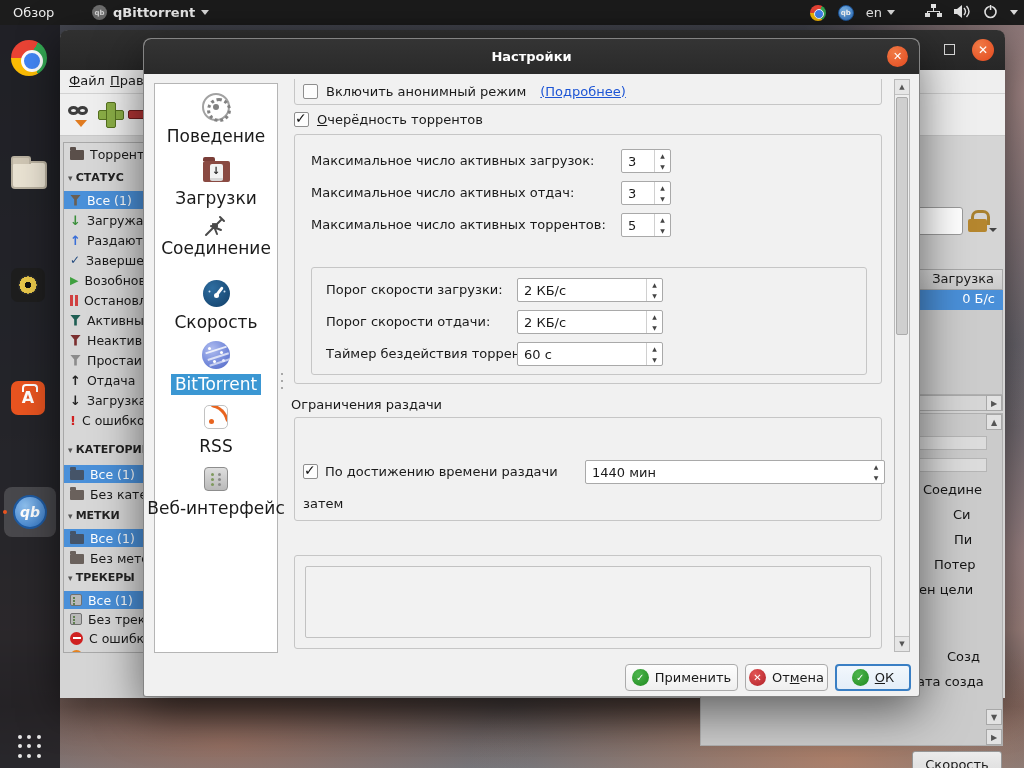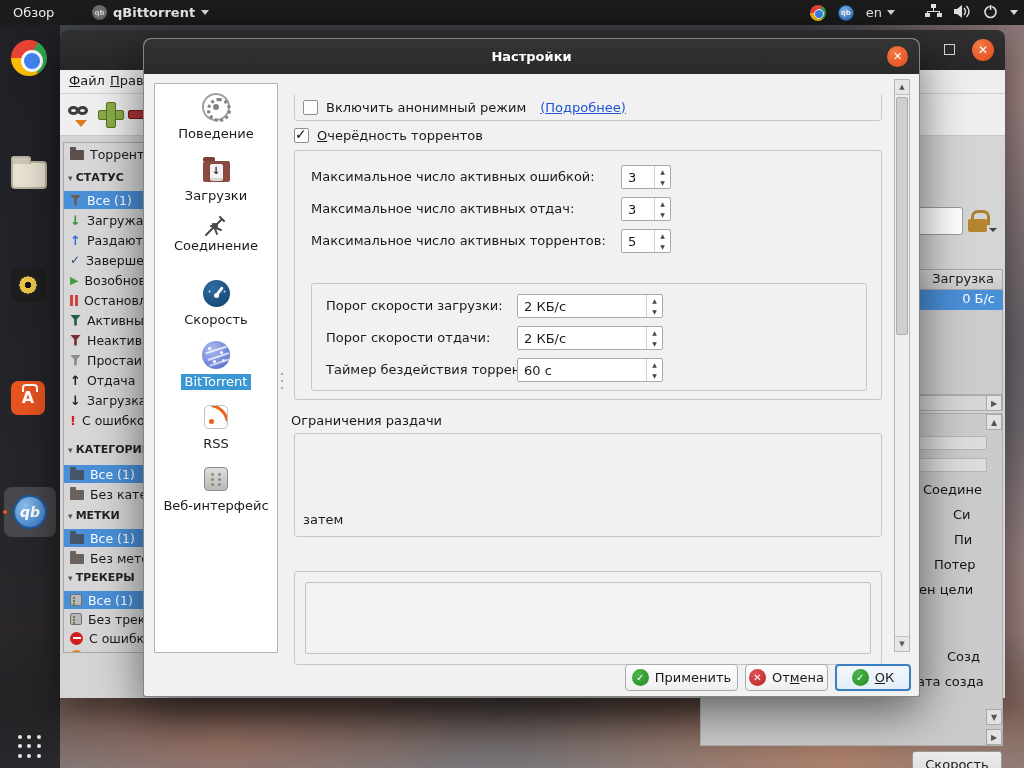--- a/index.html
+++ b/index.html
@@ -105,21 +105,21 @@
   .pfrag { position:absolute; white-space:nowrap; color:#151515; }
   .speed-tab { position:absolute; left:852px; top:615px; width:90px; height:26px; background:linear-gradient(#ececec,#dcdcdc); border:1px solid #979797; border-radius:3px; font-size:13px; display:flex; align-items:center; justify-content:center; }
 
   
   .dialog { position:absolute; left:143px; top:38px; width:777px; height:659px; border-radius:8px 8px 3px 3px; background:#f1f1f1; box-shadow:0 14px 48px rgba(0,0,0,.55); border:1px solid rgba(0,0,0,.45); }
   .d-titlebar { position:absolute; left:0; top:0; width:100%; height:35px; background:linear-gradient(#343434,#2a2a2a); border-radius:7px 7px 0 0; color:#fff; font-weight:bold; font-size:13px; display:flex; align-items:center; justify-content:center; }
   .d-close { right:11px; top:7px; width:21px; height:21px; font-size:11px; }
   .d-nav { position:absolute; left:10px; top:44px; width:124px; height:570px; background:#fff; border:1px solid #b5b5b5; }
   .nav-item { position:absolute; left:0; width:122px; height:60px; display:flex; flex-direction:column; align-items:center; }
   .nav-ic { height:38px; display:flex; align-items:center; justify-content:center; }
-  .nav-label { font-size:13px; color:#1a1a1a; white-space:nowrap; }
+  .nav-label { font-size:17px; color:#1a1a1a; white-space:nowrap; }
   .nav-label.sel { background:#3b97d3; color:#fff; padding:0 4px 1px 4px; }
   .splitter { position:absolute; left:136px; top:322px; width:4px; height:40px; display:flex; flex-direction:column; gap:5px; align-items:center; justify-content:center; }
   .splitter i { width:2px; height:2px; background:#8f8f8f; border-radius:50%; }
 
   
   .ic-gear { width:28px; height:28px; border:2px solid #a2a2a2; border-radius:50%; position:relative; }
   .ic-gear::before { content:""; position:absolute; left:3px; top:3px; width:18px; height:18px; border:3px dotted #828282; border-radius:50%; }
   .ic-gear::after { content:""; position:absolute; left:9px; top:9px; width:6px; height:6px; background:#828282; border-radius:50%; }
   .ic-dl { width:27px; height:21px; background:#8a4a42; border-radius:2px; position:relative; margin-top:4px; }
   .ic-dl::before { content:""; position:absolute; left:0; top:-4px; width:12px; height:4px; background:#7a3e38; border-radius:2px 2px 0 0; }
@@ -135,21 +135,21 @@
   .ic-rss::before { content:""; position:absolute; left:4px; bottom:4px; width:5px; height:5px; border-radius:50%; background:#e8641f; }
   .ic-rss::after { content:""; position:absolute; left:4px; bottom:4px; width:14px; height:14px; border:3px solid transparent; border-top-color:#e8641f; border-right-color:#e8641f; border-radius:0 100% 0 0; transform:rotate(0deg); }
   .ic-web { width:24px; height:24px; background:linear-gradient(#dedede,#b9b9b9); border:1px solid #8d8d8d; border-radius:4px; position:relative; }
   .ic-web::before { content:""; position:absolute; left:6px; top:5px; width:3px; height:3px; border-radius:50%; background:#7f9a5e; box-shadow:0 5px 0 #7f9a5e,0 10px 0 #7f9a5e; }
   .ic-web::after { content:""; position:absolute; left:13px; top:5px; width:3px; height:3px; border-radius:50%; background:#8a8a8a; box-shadow:0 5px 0 #8a8a8a,0 10px 0 #8a8a8a; }
   .ic-adv { width:26px; height:19px; background:#c89b5a; border:1px solid #97713a; border-radius:2px; position:relative; margin-top:5px; }
   .ic-adv::before { content:""; position:absolute; left:7px; top:-5px; width:10px; height:5px; border:2px solid #97713a; border-bottom:none; border-radius:4px 4px 0 0; }
   .ic-adv::after { content:""; position:absolute; left:14px; top:-3px; width:4px; height:14px; background:#e07b2f; border:1px solid #a85a1e; transform:rotate(40deg); }
 
   
-  .d-scroll { position:absolute; left:142px; top:40px; width:606px; height:573px; overflow:hidden;margin-top:16px; }
+  .d-scroll { position:absolute; left:142px; top:40px; width:606px; height:573px; overflow:hidden; }
   .gbox { position:absolute; border:1px solid #c6c6c6; border-radius:3px; }
   .cbrow { position:absolute; display:flex; align-items:center; gap:8px; height:18px; }
   .cb { width:15px; height:15px; background:#fdfdfd; border:1px solid #8e8e8e; border-radius:2px; position:relative; flex:none; }
   .cb.on::before { content:"✓"; position:absolute; left:0; top:-3px; font-size:14px; font-weight:bold; color:#111; }
   .lbl { font-size:13px; white-space:nowrap; }
   .link { color:#1d55d5; text-decoration:underline; font-size:13px; white-space:nowrap; }
   .frow { position:absolute; height:24px; }
   .frow .lbl { position:absolute; left:0; top:4px; }
   .spin { position:absolute; top:0; height:24px; background:#fff; border:1px solid #a9a9a9; border-radius:2px; font-size:13px; }
   .spin .val { position:absolute; left:6px; top:4px; white-space:nowrap; }
@@ -470,21 +470,21 @@
       </div>
     </div>
 
     <div class="cbrow" style="left:8px;top:31px">
       <span class="cb on"></span>
       <span class="lbl"><span class="u">О</span><span>черёдность торрентов</span></span>
     </div>
 
     <div class="gbox" style="left:8px;top:55px;width:588px;height:250px">
       <div class="frow" style="left:16px;top:14px;width:560px">
-        <span class="lbl">Максимальное число активных ошибкой:</span>
+        <span class="lbl">Максимальное число активных загрузок:</span>
         <span class="spin" style="left:310px;width:50px">
           <span class="val">3</span>
           <span class="arrows">
               <i>▲</i>
               <i>▼</i>
             </span>
         </span>
       </div>
       <div class="frow" style="left:16px;top:46px;width:560px">
         <span class="lbl">Максимальное число активных отдач:</span>
@@ -535,20 +535,31 @@
                 <i>▲</i>
                 <i>▼</i>
               </span>
           </span>
         </div>
       </div>
     </div>
 
     <div class="sec-label" style="left:5px;top:318px">Ограничения раздачи</div>
     <div class="gbox" style="left:8px;top:338px;width:588px;height:104px">
+      <div class="frow" style="left:8px;top:42px;width:572px">
+        <span class="cb on" style="position:absolute;left:0;top:4px"></span>
+        <span class="lbl" style="left:22px">По достижению времени раздачи</span>
+        <span class="spin" style="left:282px;width:300px">
+          <span class="val">1440 мин</span>
+          <span class="arrows" style="border-left:none">
+              <i>▲</i>
+              <i>▼</i>
+            </span>
+        </span>
+      </div>
       <div class="frow" style="left:8px;top:74px;width:572px">
         <span class="lbl" style="left:0;width:270px;">затем</span>
       </div>
     </div>
 
     <div class="gbox" style="left:8px;top:476px;width:588px;height:94px">
       <div class="ta"></div>
     </div>
   </div>
 

